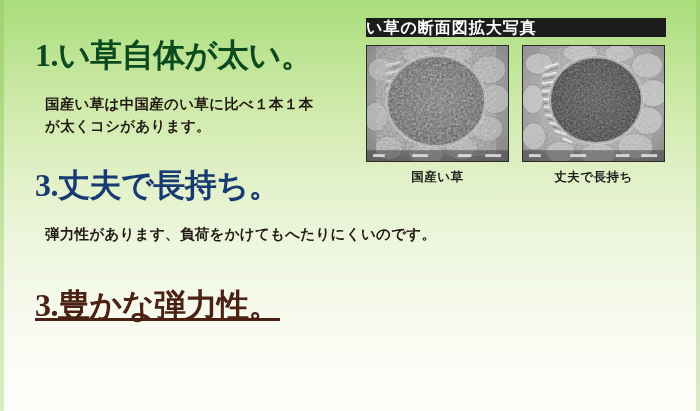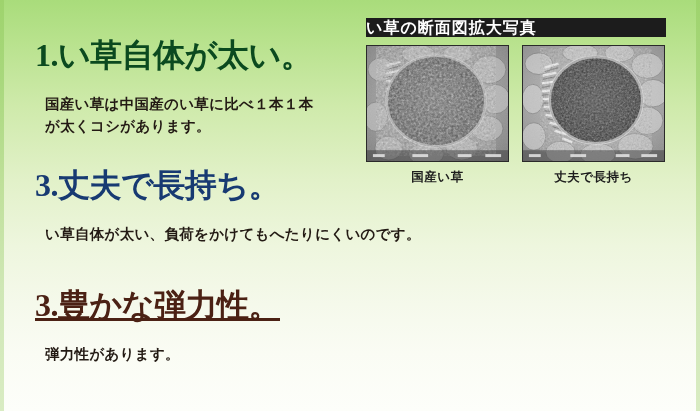--- a/index.html
+++ b/index.html
@@ -72,28 +72,27 @@
       <h2 class="headline h1c" style="color: rgb(11, 74, 31);">1.い草自体が太い。</h2>
       <div class="body">
         <span class="ln">国産い草は中国産のい草に比べ１本１本</span>
         <span class="ln">が太くコシがあります。</span>
       </div>
     </div>
 
     <div class="section s2">
       <h2 class="headline h2c" style="color: rgb(23, 58, 114);">3.丈夫で長持ち。</h2>
       <div class="body">
-        <span class="ln">い草自体が太い、負荷をかけてもへたりにくいのです。</span>
+        <span class="ln">弾力性があります、負荷をかけてもへたりにくいのです。</span>
       </div>
     </div>
 
     <div class="section s3">
       <h2 class="headline h3c" style="color: rgb(75, 33, 20);">3.豊かな弾力性。</h2>
       <div class="body">
-        <span class="ln">弾力性があります。</span>
       </div>
     </div>
 
   </div>
 
   <div class="photo-panel">
     <div class="panel-title">い草の断面図拡大写真</div>
     <div class="photo-row">
 
       <div class="photo-cell">

